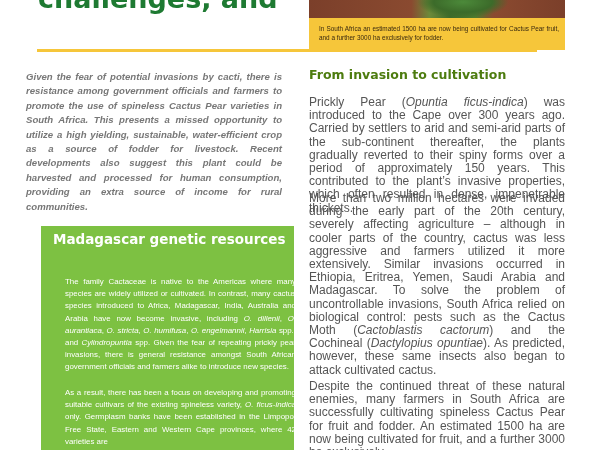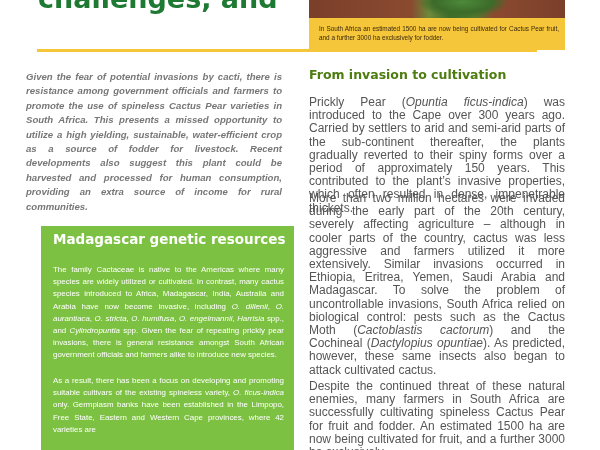--- a/index.html
+++ b/index.html
@@ -46,21 +46,21 @@
     background: #7dc142;
   }
   .green-box h2 {
     position: absolute; left: 12px; top: 5px; margin: 0;
     color: #ffffff; font-size: 13.5px; font-weight: bold;
     font-family: "DejaVu Sans", sans-serif;
   }
   .green-text {
     position: absolute; left: 12px; width: 231px;
     color: #ffffff; font-size: 7.9px; line-height: 12.2px; text-align: justify;
-    margin: 0;
+    margin: 12px;
   }
   .green-p1 { top: 38px; }
   .green-p2 { top: 149px; }
   .section-heading {
     position: absolute; left: 309px; top: 67px; margin: 0;
     color: #4d7c0f; font-size: 12.5px; font-weight: bold;
     font-family: "DejaVu Sans", sans-serif;
   }
   .body-text {
     position: absolute; left: 309px; width: 256px; margin: 0;

